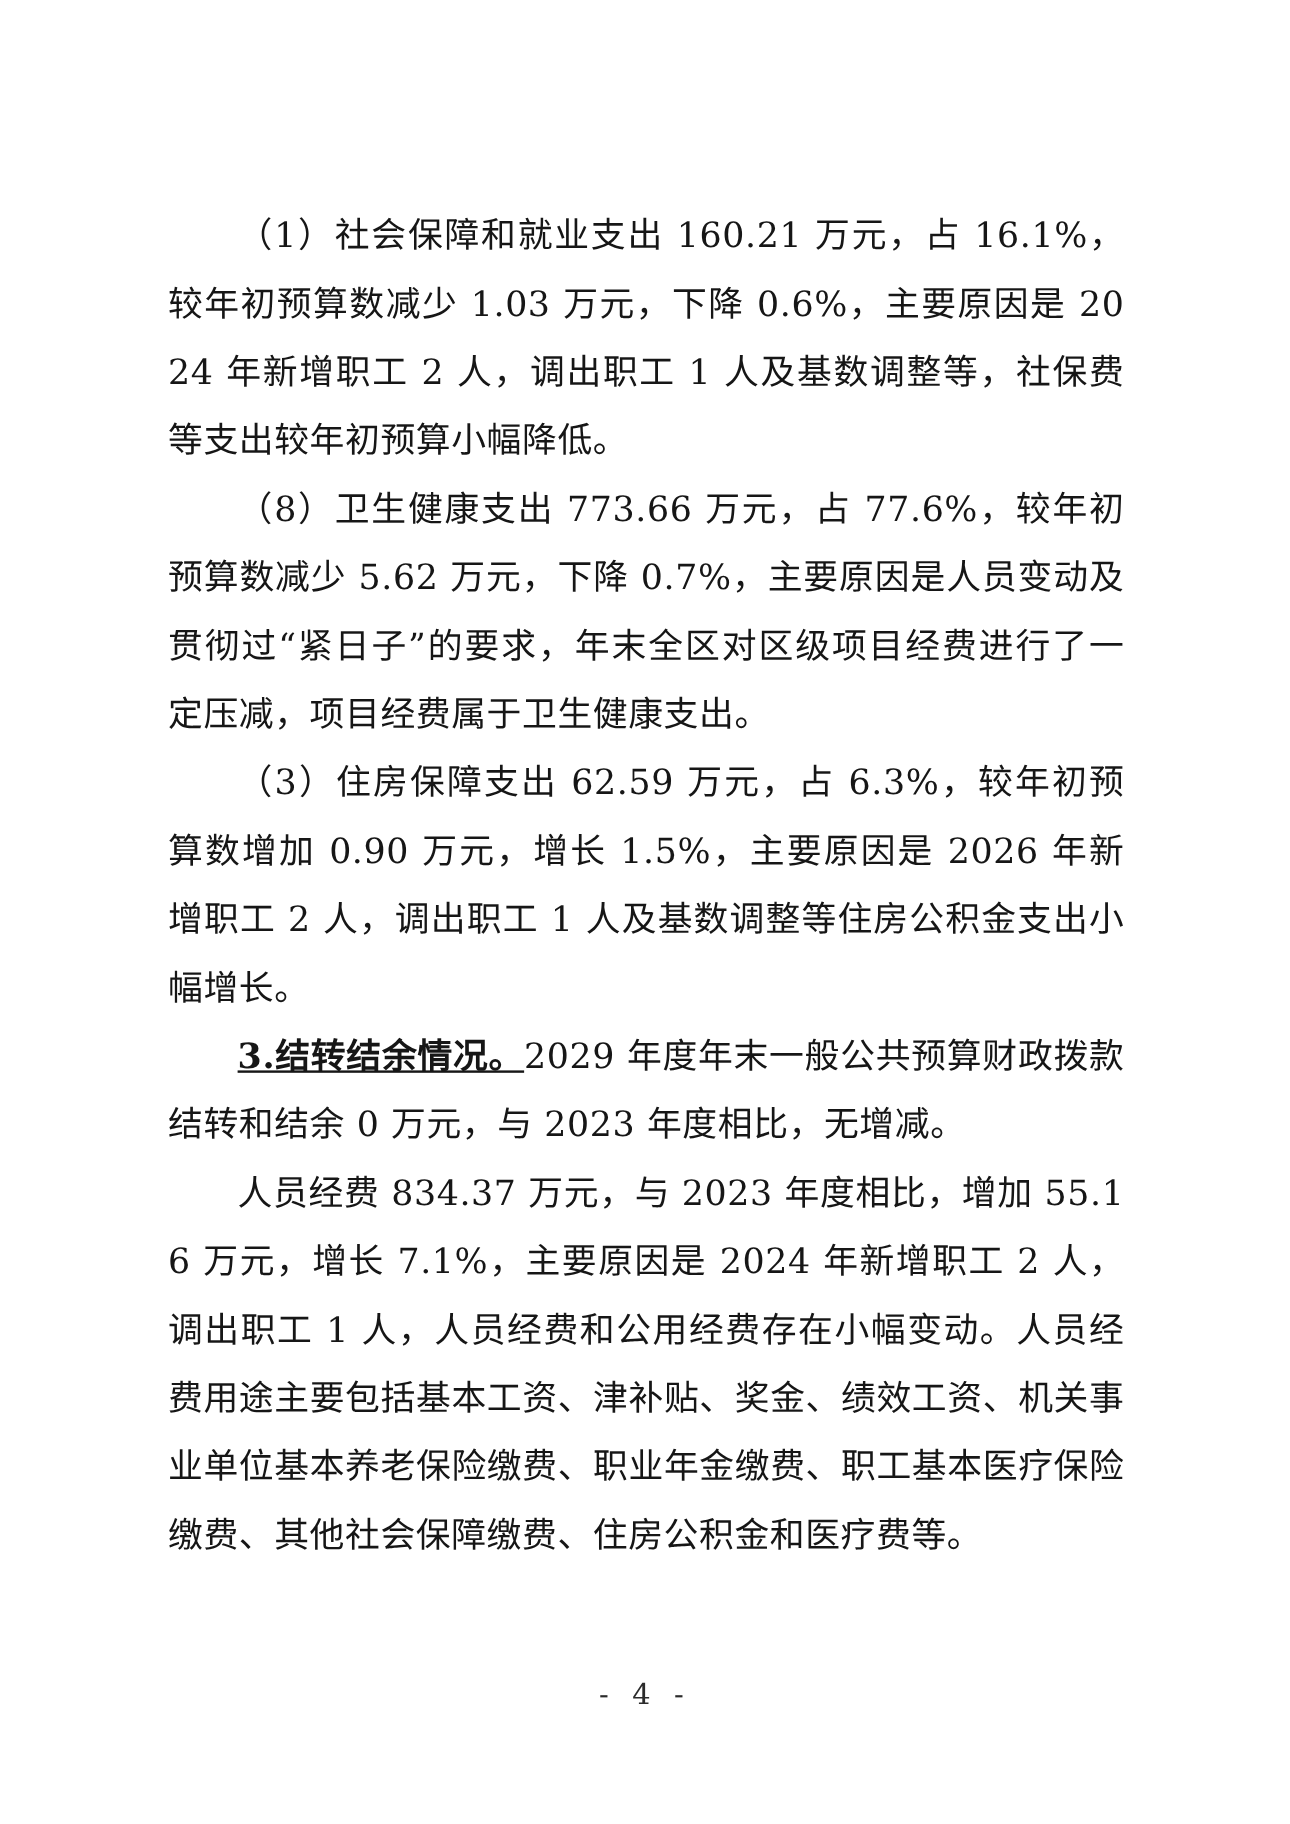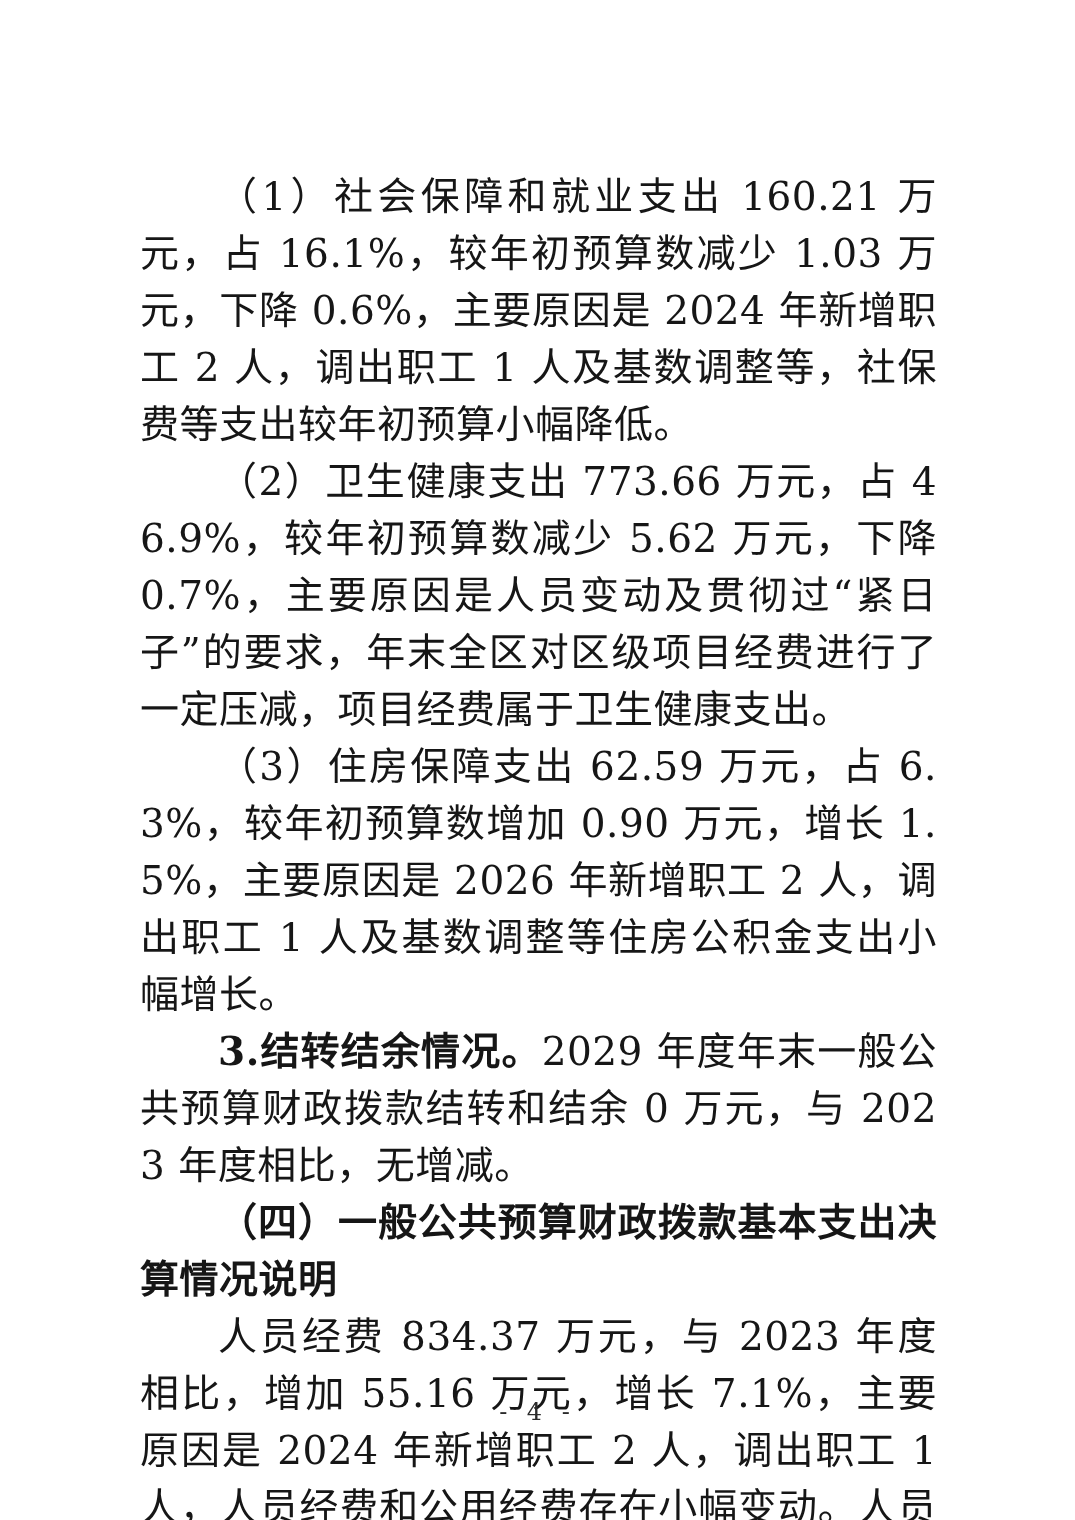--- a/index.html
+++ b/index.html
@@ -20,29 +20,30 @@
   }
   .content {
     position: absolute;
     top: 168px;
     left: 140px;
     width: 797px;
   }
   .content p {
     margin: 0;
     padding: 0;
-    font-size: 39px;
+    font-size: 29px;
     line-height: 57px;
     text-align: justify;
     text-indent: 2em;
     letter-spacing: 0.5px;
     word-break: break-all;
   }
   .bold {
     font-weight: 700;
+    text-decoration: underline;
   }
   .footer {
     position: absolute;
     top: 1398px;
     left: 0;
     width: 100%;
     text-align: center;
   }
   .footer span {
     font-size: 24px;
@@ -51,27 +52,26 @@
   }
 </style>
 </head>
 <body>
 
 <div class="page">
   <div class="content">
 
     <p>（1）社会保障和就业支出 160.21 万元，占 16.1%，较年初预算数减少 1.03 万元，下降 0.6%，主要原因是 2024 年新增职工 2 人，调出职工 1 人及基数调整等，社保费等支出较年初预算小幅降低。</p>
 
-    <p>（2）卫生健康支出 773.66 万元，占 46.9%，较年初预算数减少 5.62 万元，下降 0.7%，主要原因是人员变动及贯彻过“紧日子”的要求，年末全区对区级项目经费进行了一定压减，项目经费属于卫生健康支出。</p>
+    <p>（8）卫生健康支出 773.66 万元，占 77.6%，较年初预算数减少 5.62 万元，下降 0.7%，主要原因是人员变动及贯彻过“紧日子”的要求，年末全区对区级项目经费进行了一定压减，项目经费属于卫生健康支出。</p>
 
     <p>（3）住房保障支出 62.59 万元，占 6.3%，较年初预算数增加 0.90 万元，增长 1.5%，主要原因是 2026 年新增职工 2 人，调出职工 1 人及基数调整等住房公积金支出小幅增长。</p>
 
     <p><span class="bold">3.结转结余情况。</span><span>2029 年度年末一般公共预算财政拨款结转和结余 0 万元，与 2023 年度相比，无增减。</span></p>
 
-    <p class="bold">（四）一般公共预算财政拨款基本支出决算情况说明</p>
 
 
     <p>人员经费 834.37 万元，与 2023 年度相比，增加 55.16 万元，增长 7.1%，主要原因是 2024 年新增职工 2 人，调出职工 1 人，人员经费和公用经费存在小幅变动。人员经费用途主要包括基本工资、津补贴、奖金、绩效工资、机关事业单位基本养老保险缴费、职业年金缴费、职工基本医疗保险缴费、其他社会保障缴费、住房公积金和医疗费等。</p>
 
   </div>
 
   <div class="footer">
     <span>- 4 -</span>
   </div>
 </div>

